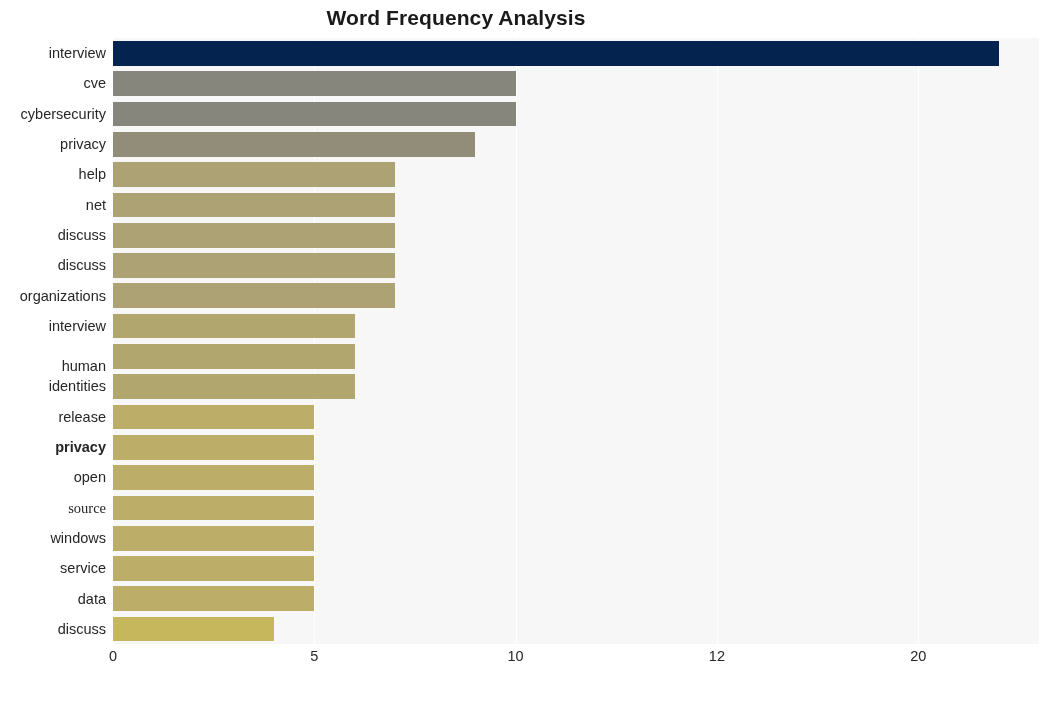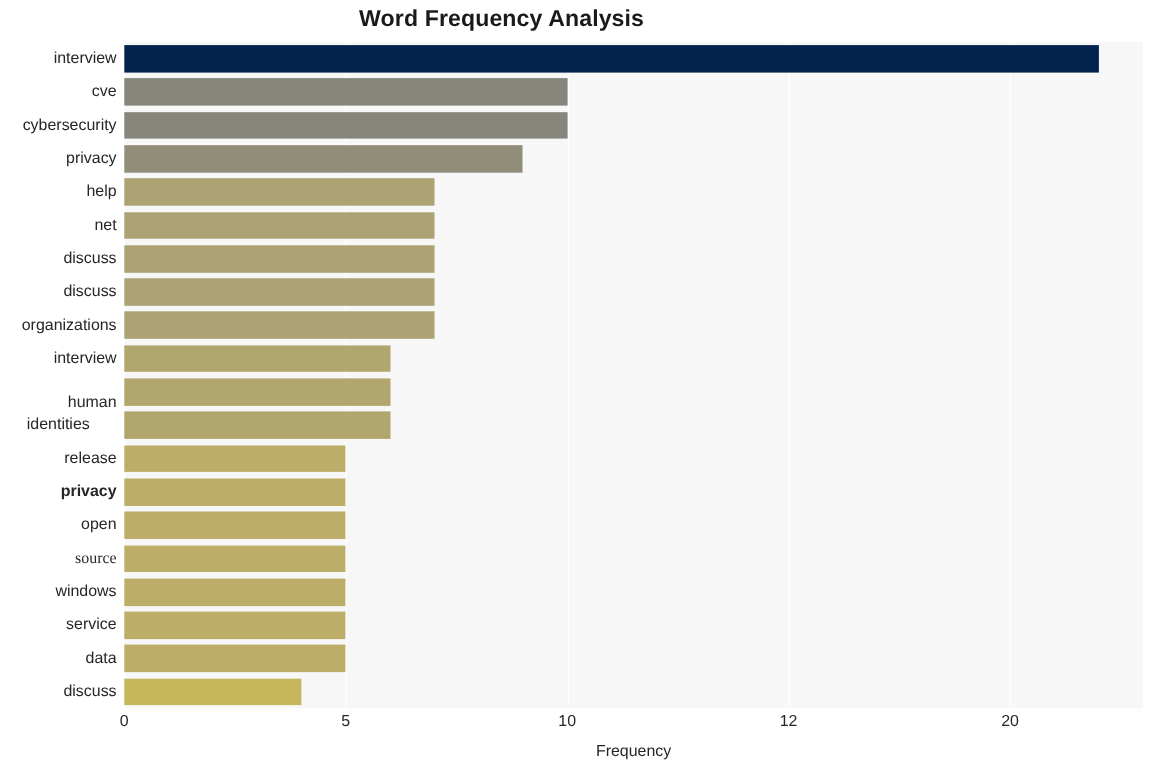--- a/index.html
+++ b/index.html
@@ -203,34 +203,33 @@
       <div class="y-label" style="top: 38.45px;">cve</div>
       <div class="y-label" style="top: 68.75px;">cybersecurity</div>
       <div class="y-label" style="top: 99.05px;">privacy</div>
       <div class="y-label" style="top: 129.35px;">help</div>
       <div class="y-label" style="top: 159.65px;">net</div>
       <div class="y-label" style="top: 189.95px;">discuss</div>
       <div class="y-label" style="top: 220.25px;">discuss</div>
       <div class="y-label" style="top: 250.55px;">organizations</div>
       <div class="y-label" style="top: 280.85px;">interview</div>
       <div class="y-label" style="top: 321px;">human</div>
-      <div class="y-label" style="top: 341.45px; text-align: center;">identities</div>
+      <div class="y-label" style="top: 341.45px;">identities</div>
       <div class="y-label" style="top: 371.75px;">release</div>
       <div class="y-label" style="top: 402.05px; font-weight: bold;">privacy</div>
       <div class="y-label" style="top: 432.35px;">open</div>
       <div class="y-label" style="top: 462.65px; font-family: Liberation Serif, serif;">source</div>
       <div class="y-label" style="top: 492.95px;">windows</div>
       <div class="y-label" style="top: 523.25px;">service</div>
       <div class="y-label" style="top: 553.55px;">data</div>
       <div class="y-label" style="top: 583.85px;">discuss</div>
     </div>
 
   <div id="x-ticks">
       <div class="x-tick" style="left: 0px;">0</div>
       <div class="x-tick" style="left: 201.304px;">5</div>
       <div class="x-tick" style="left: 402.609px;">10</div>
       <div class="x-tick" style="left: 603.913px;">12</div>
       <div class="x-tick" style="left: 805.217px;">20</div>
     </div>
 
-  <div id="x-axis-label">Frequency</div>
 
 </div>
 
 </body></html>

